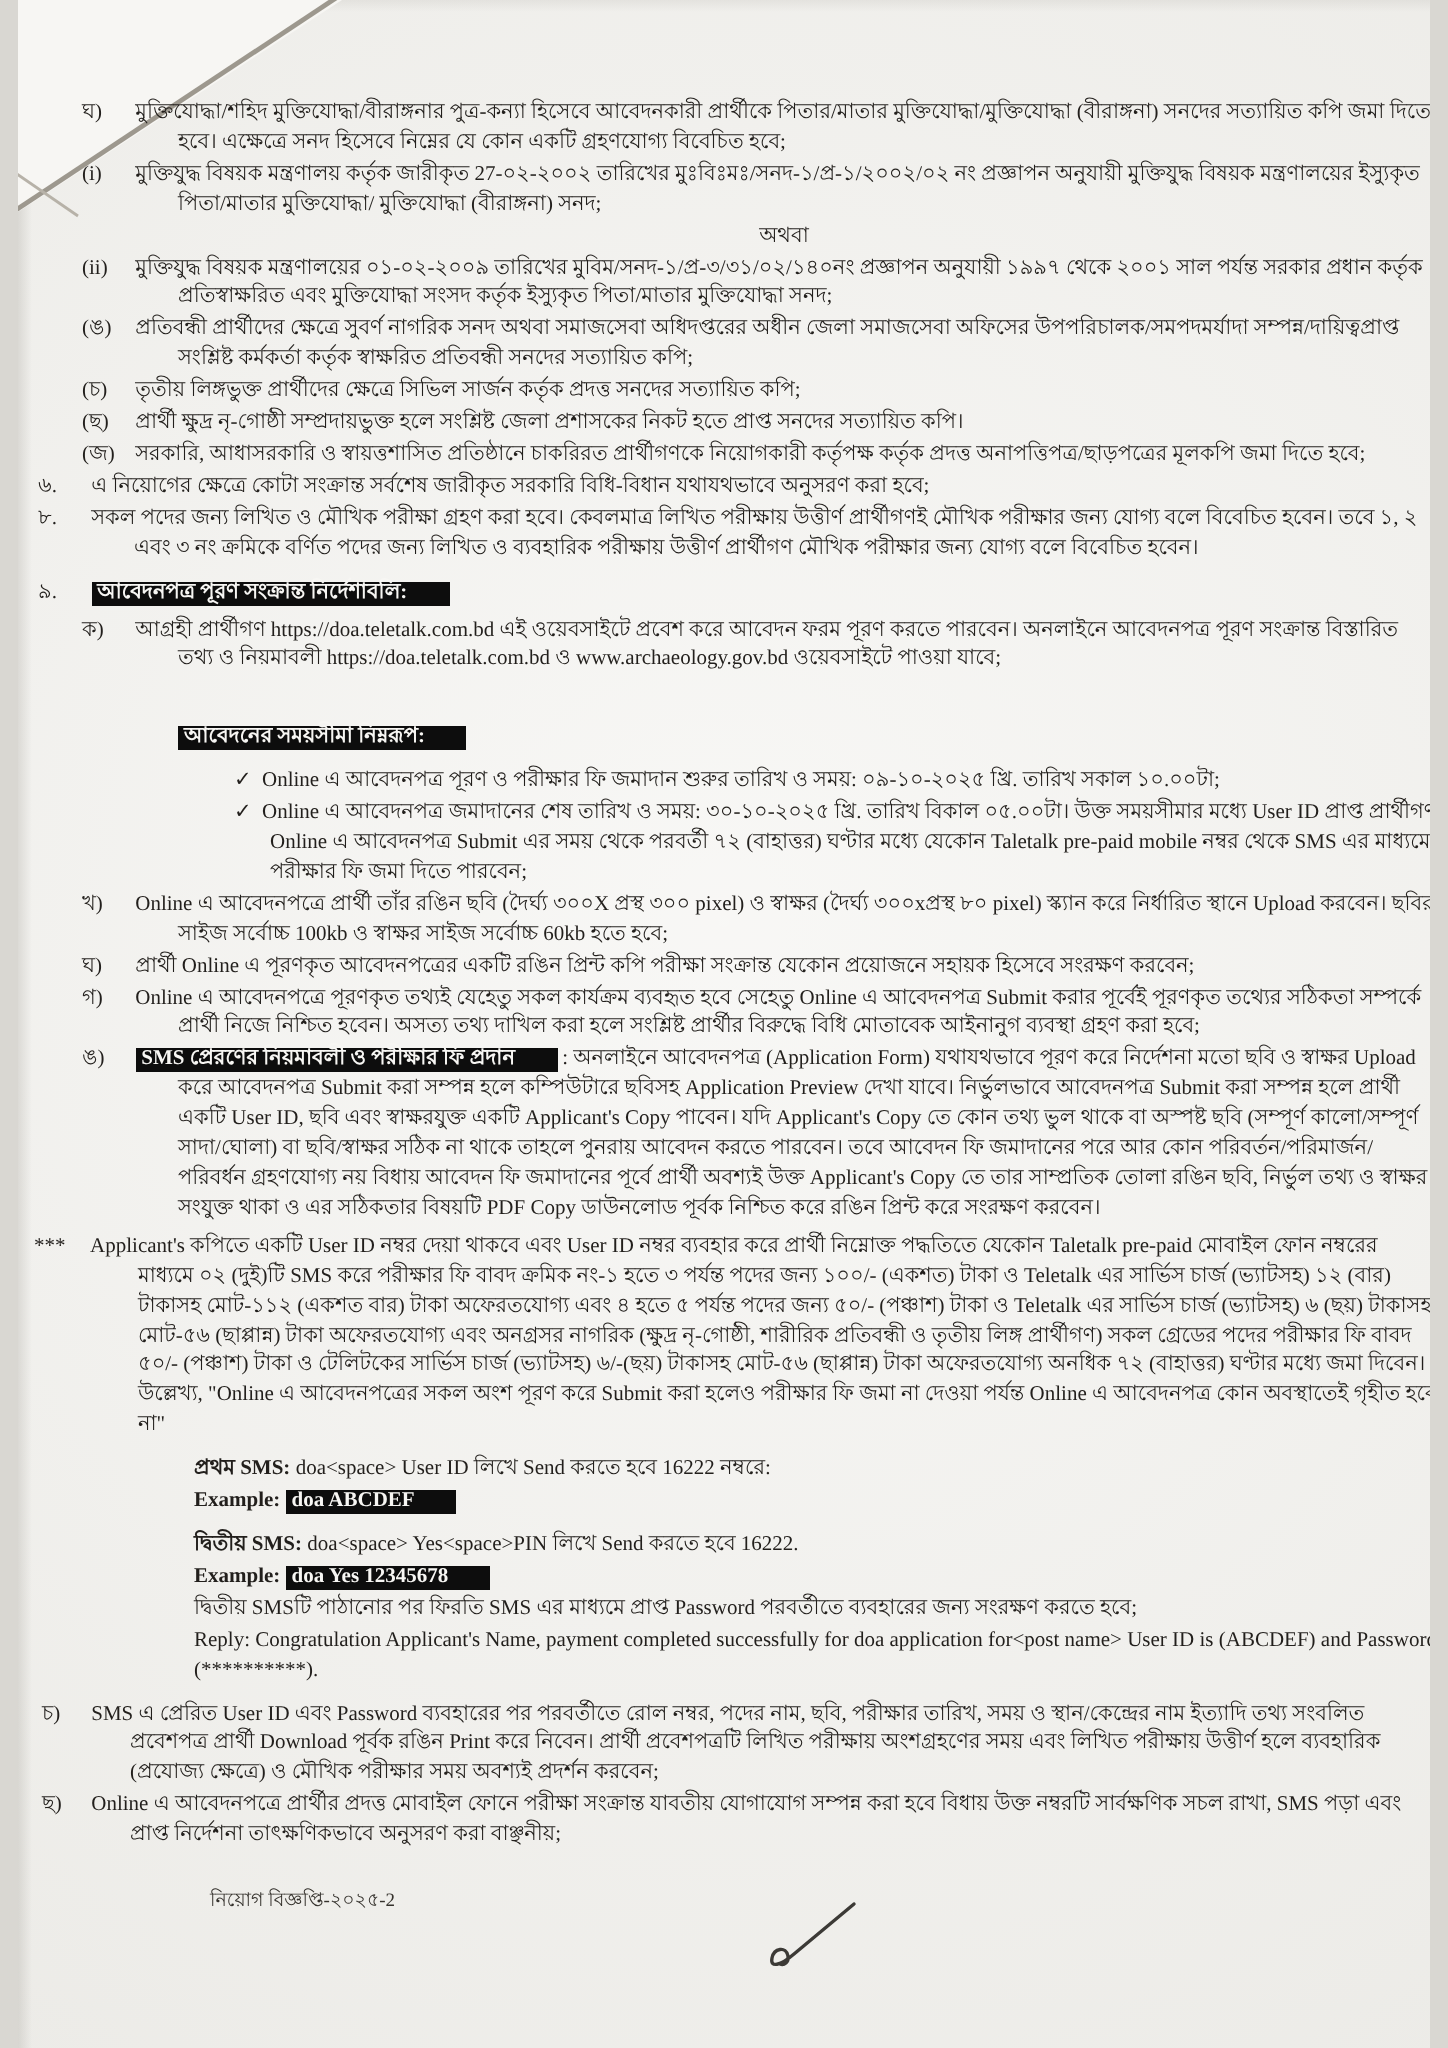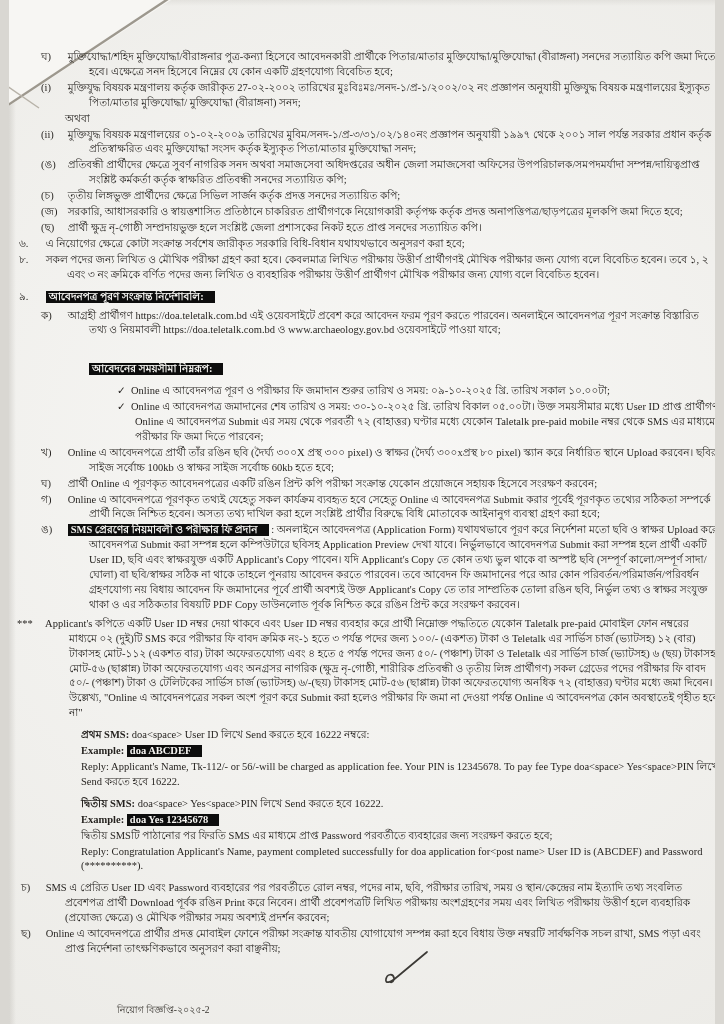--- a/index.html
+++ b/index.html
@@ -17,30 +17,30 @@
   .content{
     position:absolute;left:34px;top:50px;width:676px;
     font-size:10.5px;line-height:14.9px;text-align:left;
   }
   p{margin:0 0 1px 0;}
   .lbl{display:inline-block;font-weight:normal;}
   .hang{padding-left:22px;text-indent:-22px;}
   .sub{margin-left:22px;}
   .sub .hang{padding-left:24px;text-indent:-24px;}
   .numrow{padding-left:24px;text-indent:-24px;}
-  .center{text-align:left;}
+  .center{text-align:center;}
   .gap4{margin-top:4px;} .gap7{margin-top:7px;} .gap10{margin-top:24px;}
-  .hl{background:#0d0d0d;color:#f7f6f3;padding:0 11px 1px 3px;font-weight:bold;}
+  .hl{background:#0d0d0d;color:#f7f6f3;padding:0 21px 1px 3px;font-weight:bold;}
   .b{font-weight:bold;}
   .checkrow{padding-left:70px;text-indent:-18px;}
   .check{display:inline-block;width:14px;text-indent:0;}
-  .smsblock{margin-left:38px;}
+  .smsblock{margin-left:54px;}
   .stars{padding-left:26px;text-indent:-26px;}
   .footer{
-    position:absolute;left:96px;top:1003px;font-size:9.5px;color:#35322d;margin-left:12px;
+    position:absolute;left:96px;top:943px;font-size:9.5px;color:#35322d;
   }
   .pen-mark{position:absolute;left:372px;top:948px;}
 </style>
 </head>
 <body>
 
 <div class="page">
 
   <svg class="corner-fold" width="172" height="116" viewBox="0 0 172 116">
     <polygon points="0,0 162,0 0,106" fill="#f7f6f3"></polygon>
@@ -50,22 +50,22 @@
 
   <div class="content">
 
     <div class="sub">
       <p class="hang"><span class="lbl">ঘ)</span> <span>মুক্তিযোদ্ধা/শহিদ মুক্তিযোদ্ধা/বীরাঙ্গনার পুত্র-কন্যা হিসেবে আবেদনকারী প্রার্থীকে পিতার/মাতার মুক্তিযোদ্ধা/মুক্তিযোদ্ধা (বীরাঙ্গনা) সনদের সত্যায়িত কপি জমা দিতে হবে। এক্ষেত্রে সনদ হিসেবে নিম্নের যে কোন একটি গ্রহণযোগ্য বিবেচিত হবে;</span></p>
       <p class="hang"><span class="lbl">(i)</span> <span>মুক্তিযুদ্ধ বিষয়ক মন্ত্রণালয় কর্তৃক জারীকৃত 27-০২-২০০২ তারিখের মুঃবিঃমঃ/সনদ-১/প্র-১/২০০২/০২ নং প্রজ্ঞাপন অনুযায়ী মুক্তিযুদ্ধ বিষয়ক মন্ত্রণালয়ের ইস্যুকৃত পিতা/মাতার মুক্তিযোদ্ধা/ মুক্তিযোদ্ধা (বীরাঙ্গনা) সনদ;</span></p>
       <p class="center">অথবা</p>
       <p class="hang"><span class="lbl">(ii)</span> <span>মুক্তিযুদ্ধ বিষয়ক মন্ত্রণালয়ের ০১-০২-২০০৯ তারিখের মুবিম/সনদ-১/প্র-৩/৩১/০২/১৪০নং প্রজ্ঞাপন অনুযায়ী ১৯৯৭ থেকে ২০০১ সাল পর্যন্ত সরকার প্রধান কর্তৃক প্রতিস্বাক্ষরিত এবং মুক্তিযোদ্ধা সংসদ কর্তৃক ইস্যুকৃত পিতা/মাতার মুক্তিযোদ্ধা সনদ;</span></p>
       <p class="hang"><span class="lbl">(ঙ)</span> <span>প্রতিবন্ধী প্রার্থীদের ক্ষেত্রে সুবর্ণ নাগরিক সনদ অথবা সমাজসেবা অধিদপ্তরের অধীন জেলা সমাজসেবা অফিসের উপপরিচালক/সমপদমর্যাদা সম্পন্ন/দায়িত্বপ্রাপ্ত সংশ্লিষ্ট কর্মকর্তা কর্তৃক স্বাক্ষরিত প্রতিবন্ধী সনদের সত্যায়িত কপি;</span></p>
       <p class="hang"><span class="lbl">(চ)</span> <span>তৃতীয় লিঙ্গভুক্ত প্রার্থীদের ক্ষেত্রে সিভিল সার্জন কর্তৃক প্রদত্ত সনদের সত্যায়িত কপি;</span></p>
+      <p class="hang"><span class="lbl">(ছ)</span> <span>প্রার্থী ক্ষুদ্র নৃ-গোষ্ঠী সম্প্রদায়ভুক্ত হলে সংশ্লিষ্ট জেলা প্রশাসকের নিকট হতে প্রাপ্ত সনদের সত্যায়িত কপি।</span></p>
       <p class="hang"><span class="lbl">(জ)</span> <span>সরকারি, আধাসরকারি ও স্বায়ত্তশাসিত প্রতিষ্ঠানে চাকরিরত প্রার্থীগণকে নিয়োগকারী কর্তৃপক্ষ কর্তৃক প্রদত্ত অনাপত্তিপত্র/ছাড়পত্রের মূলকপি জমা দিতে হবে;</span></p>
-      <p class="hang"><span class="lbl">(ছ)</span> <span>প্রার্থী ক্ষুদ্র নৃ-গোষ্ঠী সম্প্রদায়ভুক্ত হলে সংশ্লিষ্ট জেলা প্রশাসকের নিকট হতে প্রাপ্ত সনদের সত্যায়িত কপি।</span></p>
     </div>
 
     <p class="numrow"><span class="lbl">৬.</span> <span>এ নিয়োগের ক্ষেত্রে কোটা সংক্রান্ত সর্বশেষ জারীকৃত সরকারি বিধি-বিধান যথাযথভাবে অনুসরণ করা হবে;</span></p>
     <p class="numrow"><span class="lbl">৮.</span> <span>সকল পদের জন্য লিখিত ও মৌখিক পরীক্ষা গ্রহণ করা হবে। কেবলমাত্র লিখিত পরীক্ষায় উত্তীর্ণ প্রার্থীগণই মৌখিক পরীক্ষার জন্য যোগ্য বলে বিবেচিত হবেন। তবে ১, ২ এবং ৩ নং ক্রমিকে বর্ণিত পদের জন্য লিখিত ও ব্যবহারিক পরীক্ষায় উত্তীর্ণ প্রার্থীগণ মৌখিক পরীক্ষার জন্য যোগ্য বলে বিবেচিত হবেন।</span></p>
 
     <p class="numrow gap7"><span class="lbl">৯.</span> <span class="hl">আবেদনপত্র পূরণ সংক্রান্ত নির্দেশাবলি:</span></p>
 
     <div class="sub gap4">
       <p class="hang"><span class="lbl">ক)</span> <span>আগ্রহী প্রার্থীগণ https://doa.teletalk.com.bd এই ওয়েবসাইটে প্রবেশ করে আবেদন ফরম পূরণ করতে পারবেন। অনলাইনে আবেদনপত্র পূরণ সংক্রান্ত বিস্তারিত তথ্য ও নিয়মাবলী https://doa.teletalk.com.bd ও www.archaeology.gov.bd ওয়েবসাইটে পাওয়া যাবে;</span></p>
 
@@ -78,21 +78,20 @@
       <p class="hang"><span class="lbl">ঘ)</span> <span>প্রার্থী Online এ পূরণকৃত আবেদনপত্রের একটি রঙিন প্রিন্ট কপি পরীক্ষা সংক্রান্ত যেকোন প্রয়োজনে সহায়ক হিসেবে সংরক্ষণ করবেন;</span></p>
       <p class="hang"><span class="lbl">গ)</span> <span>Online এ আবেদনপত্রে পূরণকৃত তথ্যই যেহেতু সকল কার্যক্রম ব্যবহৃত হবে সেহেতু Online এ আবেদনপত্র Submit করার পূর্বেই পূরণকৃত তথ্যের সঠিকতা সম্পর্কে প্রার্থী নিজে নিশ্চিত হবেন। অসত্য তথ্য দাখিল করা হলে সংশ্লিষ্ট প্রার্থীর বিরুদ্ধে বিধি মোতাবেক আইনানুগ ব্যবস্থা গ্রহণ করা হবে;</span></p>
       <p class="hang"><span class="lbl">ঙ)</span> <span class="hl">SMS প্রেরণের নিয়মাবলী ও পরীক্ষার ফি প্রদান</span><span> : অনলাইনে আবেদনপত্র (Application Form) যথাযথভাবে পূরণ করে নির্দেশনা মতো ছবি ও স্বাক্ষর Upload করে আবেদনপত্র Submit করা সম্পন্ন হলে কম্পিউটারে ছবিসহ Application Preview দেখা যাবে। নির্ভুলভাবে আবেদনপত্র Submit করা সম্পন্ন হলে প্রার্থী একটি User ID, ছবি এবং স্বাক্ষরযুক্ত একটি Applicant's Copy পাবেন। যদি Applicant's Copy তে কোন তথ্য ভুল থাকে বা অস্পষ্ট ছবি (সম্পূর্ণ কালো/সম্পূর্ণ সাদা/ঘোলা) বা ছবি/স্বাক্ষর সঠিক না থাকে তাহলে পুনরায় আবেদন করতে পারবেন। তবে আবেদন ফি জমাদানের পরে আর কোন পরিবর্তন/পরিমার্জন/পরিবর্ধন গ্রহণযোগ্য নয় বিধায় আবেদন ফি জমাদানের পূর্বে প্রার্থী অবশ্যই উক্ত Applicant's Copy তে তার সাম্প্রতিক তোলা রঙিন ছবি, নির্ভুল তথ্য ও স্বাক্ষর সংযুক্ত থাকা ও এর সঠিকতার বিষয়টি PDF Copy ডাউনলোড পূর্বক নিশ্চিত করে রঙিন প্রিন্ট করে সংরক্ষণ করবেন।</span></p>
     </div>
 
     <p class="stars gap4"><span class="lbl">***</span> <span>Applicant's কপিতে একটি User ID নম্বর দেয়া থাকবে এবং User ID নম্বর ব্যবহার করে প্রার্থী নিম্নোক্ত পদ্ধতিতে যেকোন Taletalk pre-paid মোবাইল ফোন নম্বরের মাধ্যমে ০২ (দুই)টি SMS করে পরীক্ষার ফি বাবদ ক্রমিক নং-১ হতে ৩ পর্যন্ত পদের জন্য ১০০/- (একশত) টাকা ও Teletalk এর সার্ভিস চার্জ (ভ্যাটসহ) ১২ (বার) টাকাসহ মোট-১১২ (একশত বার) টাকা অফেরতযোগ্য এবং ৪ হতে ৫ পর্যন্ত পদের জন্য ৫০/- (পঞ্চাশ) টাকা ও Teletalk এর সার্ভিস চার্জ (ভ্যাটসহ) ৬ (ছয়) টাকাসহ মোট-৫৬ (ছাপ্পান্ন) টাকা অফেরতযোগ্য এবং অনগ্রসর নাগরিক (ক্ষুদ্র নৃ-গোষ্ঠী, শারীরিক প্রতিবন্ধী ও তৃতীয় লিঙ্গ প্রার্থীগণ) সকল গ্রেডের পদের পরীক্ষার ফি বাবদ ৫০/- (পঞ্চাশ) টাকা ও টেলিটকের সার্ভিস চার্জ (ভ্যাটসহ) ৬/-(ছয়) টাকাসহ মোট-৫৬ (ছাপ্পান্ন) টাকা অফেরতযোগ্য অনধিক ৭২ (বাহাত্তর) ঘণ্টার মধ্যে জমা দিবেন। উল্লেখ্য, "Online এ আবেদনপত্রের সকল অংশ পূরণ করে Submit করা হলেও পরীক্ষার ফি জমা না দেওয়া পর্যন্ত Online এ আবেদনপত্র কোন অবস্থাতেই গৃহীত হবে না"</span></p>
 
     <div class="smsblock gap7">
       <p><span class="b">প্রথম SMS:</span><span> doa&lt;space&gt; User ID লিখে Send করতে হবে 16222 নম্বরে:</span></p>
       <p><span class="b">Example:</span> <span class="hl">doa ABCDEF</span></p>
-      <p>Reply: Applicant's Name, Tk-112/- or 56/-will be charged as application fee. Your PIN is 12345678. To pay fee Type doa&lt;space&gt; Yes&lt;space&gt;PIN লিখে Send করতে হবে 16222.</p>
     </div>
 
     <div class="smsblock gap7">
       <p><span class="b">দ্বিতীয় SMS:</span><span> doa&lt;space&gt; Yes&lt;space&gt;PIN লিখে Send করতে হবে 16222.</span></p>
       <p><span class="b">Example:</span> <span class="hl">doa Yes 12345678</span></p>
       <p>দ্বিতীয় SMSটি পাঠানোর পর ফিরতি SMS এর মাধ্যমে প্রাপ্ত Password পরবর্তীতে ব্যবহারের জন্য সংরক্ষণ করতে হবে;</p>
       <p>Reply: Congratulation Applicant's Name, payment completed successfully for doa application for&lt;post name&gt; User ID is (ABCDEF) and Password (**********).</p>
     </div>
 
     <p class="hang gap7"><span class="lbl">চ)</span> <span>SMS এ প্রেরিত User ID এবং Password ব্যবহারের পর পরবর্তীতে রোল নম্বর, পদের নাম, ছবি, পরীক্ষার তারিখ, সময় ও স্থান/কেন্দ্রের নাম ইত্যাদি তথ্য সংবলিত প্রবেশপত্র প্রার্থী Download পূর্বক রঙিন Print করে নিবেন। প্রার্থী প্রবেশপত্রটি লিখিত পরীক্ষায় অংশগ্রহণের সময় এবং লিখিত পরীক্ষায় উত্তীর্ণ হলে ব্যবহারিক (প্রযোজ্য ক্ষেত্রে) ও মৌখিক পরীক্ষার সময় অবশ্যই প্রদর্শন করবেন;</span></p>

